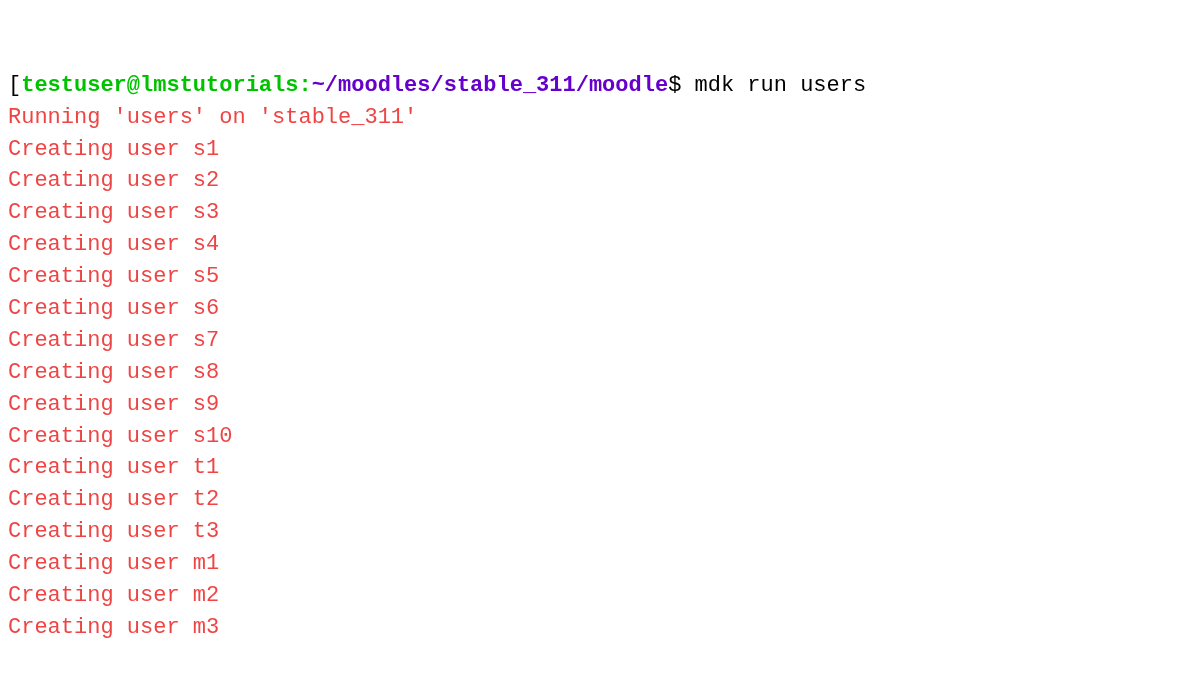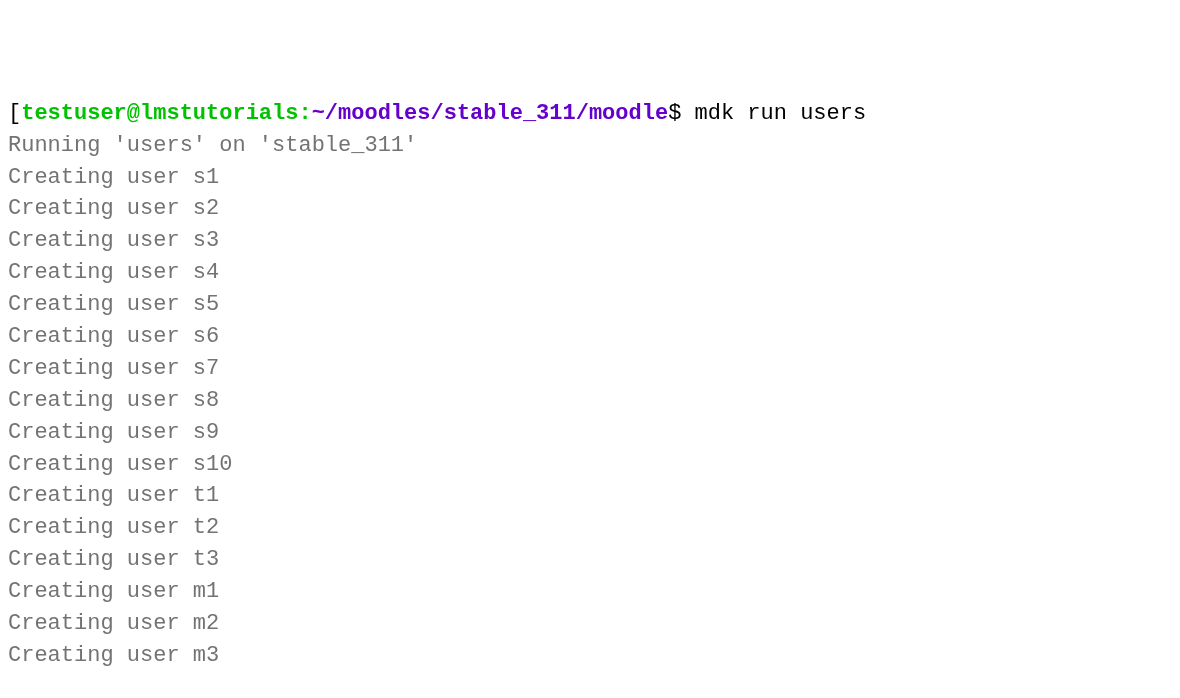--- a/index.html
+++ b/index.html
@@ -14,21 +14,20 @@
       line-height: 1.45;
       padding: 6px 8px;
       color: #000000;
       font-weight: 500;
     }
     .terminal {
       white-space: pre;
     }
     .prompt-line {
       display: block;
-      margin-top: 28px;
     }
     .bracket {
       color: #000000;
     }
     .user-host {
       color: #00c200;
       font-weight: bold;
     }
     .colon {
       color: #00c200;
@@ -39,21 +38,21 @@
       font-weight: bold;
     }
     .dollar {
       color: #000000;
     }
     .command {
       color: #000000;
     }
     .output-line {
       display: block;
-      color: #737373;
+      color: #ef4444;
     }
   </style>
 </head>
 <body>
 
 <div class="terminal">
   <span class="prompt-line"><span class="bracket">[</span><span class="user-host">testuser@lmstutorials</span><span class="colon">:</span><span class="path">~/moodles/stable_311/moodle</span><span class="dollar">$ </span><span class="command">mdk run users</span></span><span class="output-line">Running 'users' on 'stable_311'</span><span class="output-line">Creating user s1</span><span class="output-line">Creating user s2</span><span class="output-line">Creating user s3</span><span class="output-line">Creating user s4</span><span class="output-line">Creating user s5</span><span class="output-line">Creating user s6</span><span class="output-line">Creating user s7</span><span class="output-line">Creating user s8</span><span class="output-line">Creating user s9</span><span class="output-line">Creating user s10</span><span class="output-line">Creating user t1</span><span class="output-line">Creating user t2</span><span class="output-line">Creating user t3</span><span class="output-line">Creating user m1</span><span class="output-line">Creating user m2</span><span class="output-line">Creating user m3</span>
 </div>
 
 </body></html>

